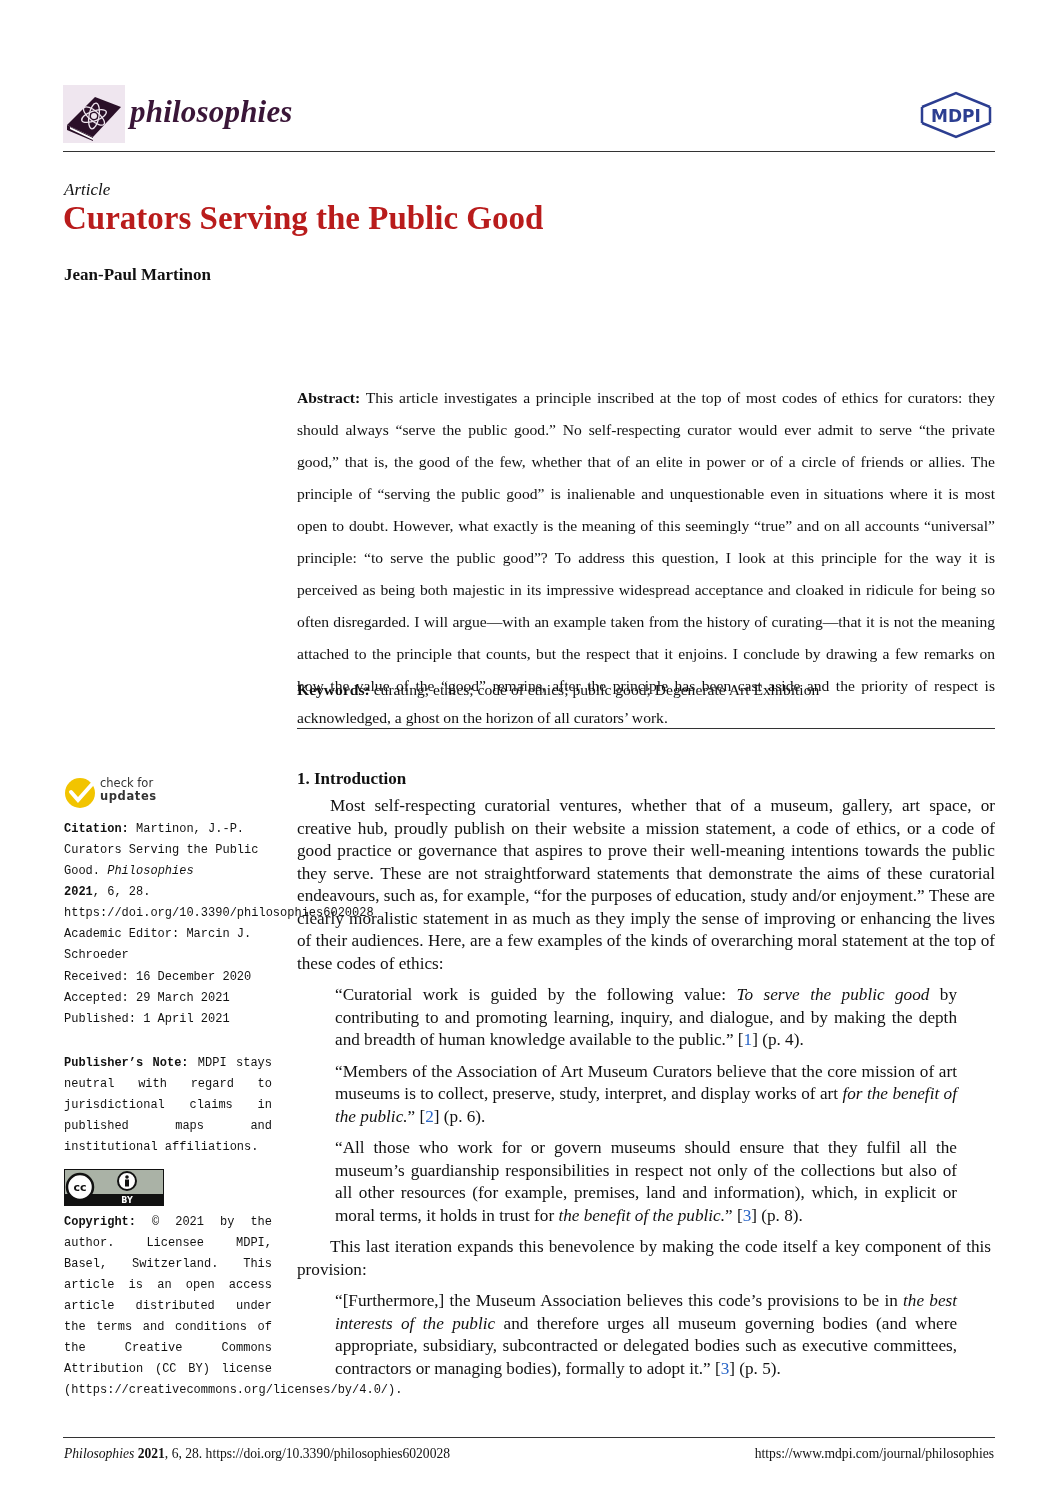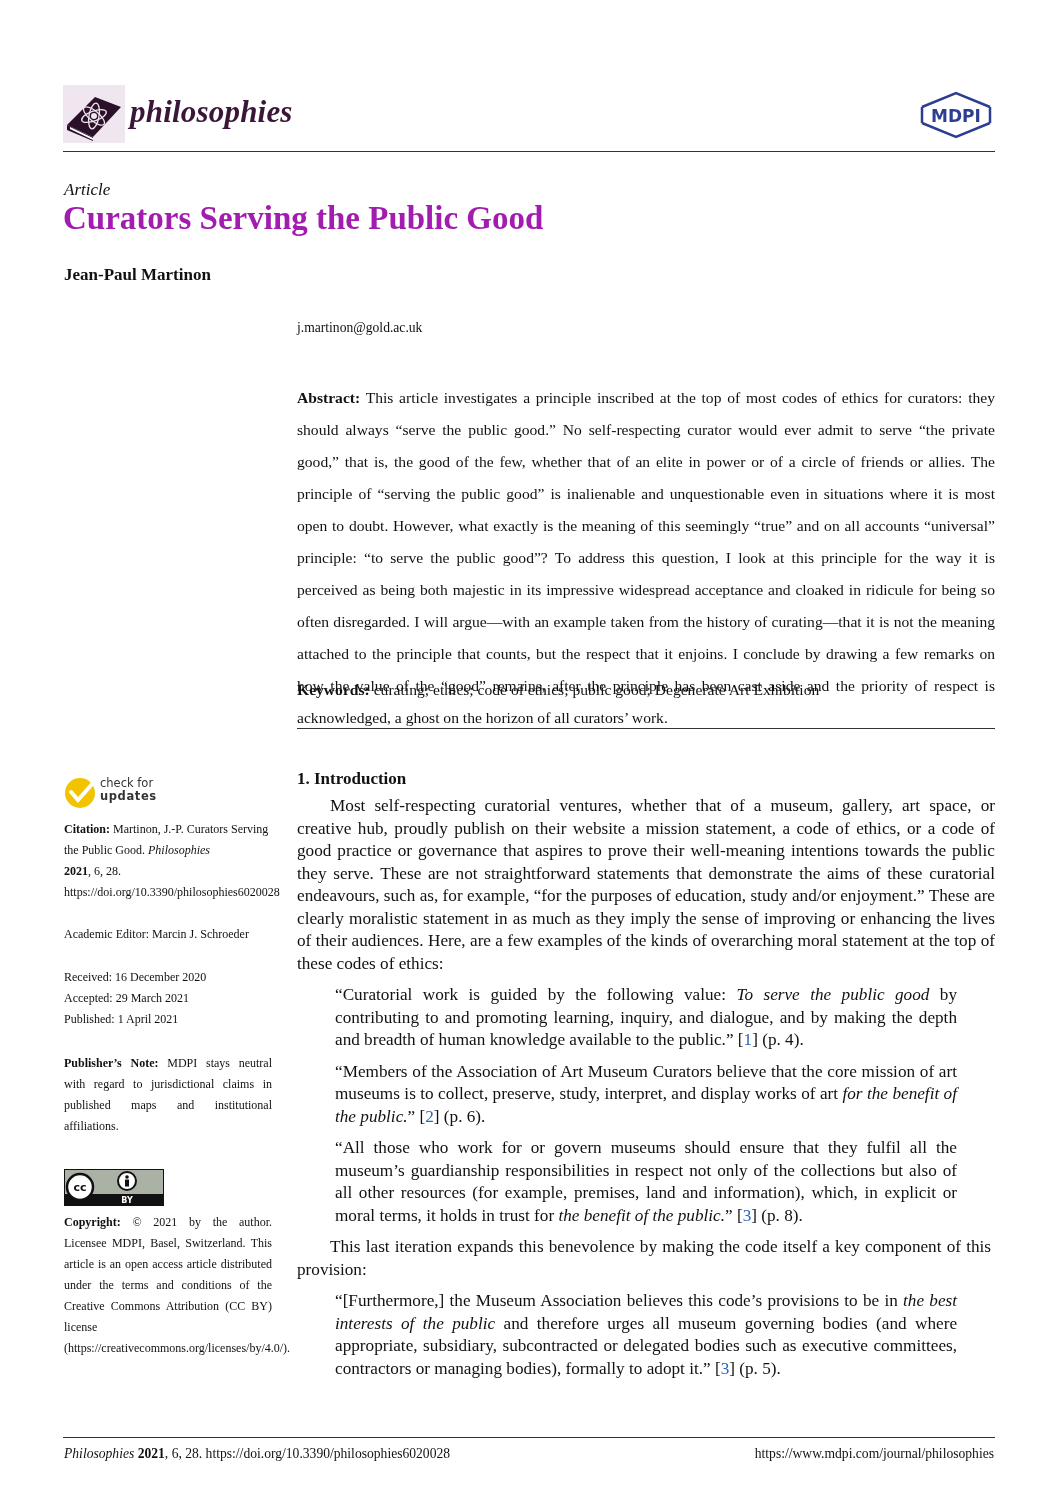--- a/index.html
+++ b/index.html
@@ -8,39 +8,39 @@
   .abs { position: absolute; }
 
   
   #journal-logo { left: 63px; top: 85px; width: 62px; height: 58px; background: #efe6ef; }
   #journal-name { left: 130px; top: 94px; font-family: "Liberation Serif", serif; font-style: italic; font-weight: bold;
                   font-size: 31px; color: #3a1638; letter-spacing: 0.2px; }
   #mdpi-logo { left: 916px; top: 90px; width: 80px; height: 50px; }
   #header-rule { left: 63px; top: 151px; width: 932px; height: 0; border-top: 1.6px solid #333; }
 
   #article-type { left: 64px; top: 180px; font-family: "Liberation Serif", serif; font-style: italic; font-size: 17px; }
-  #page-title { left: 63px; top: 200px; font-family: "Liberation Serif", serif; font-weight: bold; font-size: 33px; color: #a21caf; }
+  #page-title { left: 63px; top: 200px; font-family: "Liberation Serif", serif; font-weight: bold; font-size: 33px; color: #b91c1c; }
   #author { left: 64px; top: 265px; font-family: "Liberation Serif", serif; font-weight: bold; font-size: 17px; }
 
   
   .rc { left: 297px; width: 698px; font-family: "Liberation Serif", serif; }
   #affiliation { top: 318px; font-size: 13.6px; line-height: 20px; }
   #abstract { top: 382px; font-size: 15.6px; line-height: 32px; text-align: justify; }
   #keywords { top: 681px; font-size: 15.6px; }
   #abstract-rule { left: 297px; top: 728px; width: 698px; border-top: 1.2px solid #333; }
 
   #intro-heading { top: 769px; font-size: 17px; font-weight: bold; }
   #intro-body { top: 795px; font-size: 17.2px; line-height: 22.5px; text-align: justify; }
   .p-indent { text-indent: 33px; margin: 0; }
   .quote { margin: 9px 38px 0 38px; text-align: justify; }
   .p { margin: 9px 4px 0 0; }
   .cite { color: #2a66c8; }
 
   
-  .lc { left: 64px; width: 208px; font-family: Liberation Serif, serif; font-size: 12px; line-height: 21px; }
+  .lc { left: 64px; width: 208px; font-family: Liberation Mono, monospace; font-size: 12px; line-height: 21px; }
   #check-updates { left: 64px; top: 776px; width: 150px; height: 34px; }
   #citation { top: 819px; text-align: left; }
   #academic-editor { top: 924px; }
   #dates { top: 967px; }
   #publisher-note { top: 1053px; text-align: justify; }
   #cc-badge { left: 64px; top: 1169px; width: 108px; height: 37px; }
   #copyright { top: 1212px; text-align: justify; }
 
   
   #footer-rule { left: 63px; top: 1437px; width: 932px; border-top: 1.2px solid #333; }
@@ -75,21 +75,20 @@
     <text x="40" y="32" text-anchor="middle" font-family="DejaVu Sans, sans-serif" font-weight="bold" font-size="17" fill="#2c3e91">MDPI</text>
   </svg>
 </div>
 <div id="header-rule" class="abs"></div>
 
 <div id="article-type" class="abs">Article</div>
 <div id="page-title" class="abs">Curators Serving the Public Good</div>
 <div id="author" class="abs">Jean-Paul Martinon</div>
 
 <div id="affiliation" class="abs rc">
-  <div>j.martinon@gold.ac.uk</div>
 </div>
 
 <div id="abstract" class="abs rc">
   <b class="lbl">Abstract:</b>
   <span>This article investigates a principle inscribed at the top of most codes of ethics for curators: they should always “serve the public good.” No self-respecting curator would ever admit to serve “the private good,” that is, the good of the few, whether that of an elite in power or of a circle of friends or allies. The principle of “serving the public good” is inalienable and unquestionable even in situations where it is most open to doubt. However, what exactly is the meaning of this seemingly “true” and on all accounts “universal” principle: “to serve the public good”? To address this question, I look at this principle for the way it is perceived as being both majestic in its impressive widespread acceptance and cloaked in ridicule for being so often disregarded. I will argue—with an example taken from the history of curating—that it is not the meaning attached to the principle that counts, but the respect that it enjoins. I conclude by drawing a few remarks on how the value of the “good” remains, after the principle has been cast aside and the priority of respect is acknowledged, a ghost on the horizon of all curators’ work.</span>
 </div>
 
 <div id="keywords" class="abs rc">
   <b class="lbl">Keywords:</b>
   <span>curating; ethics; code of ethics; public good; Degenerate Art Exhibition</span>

